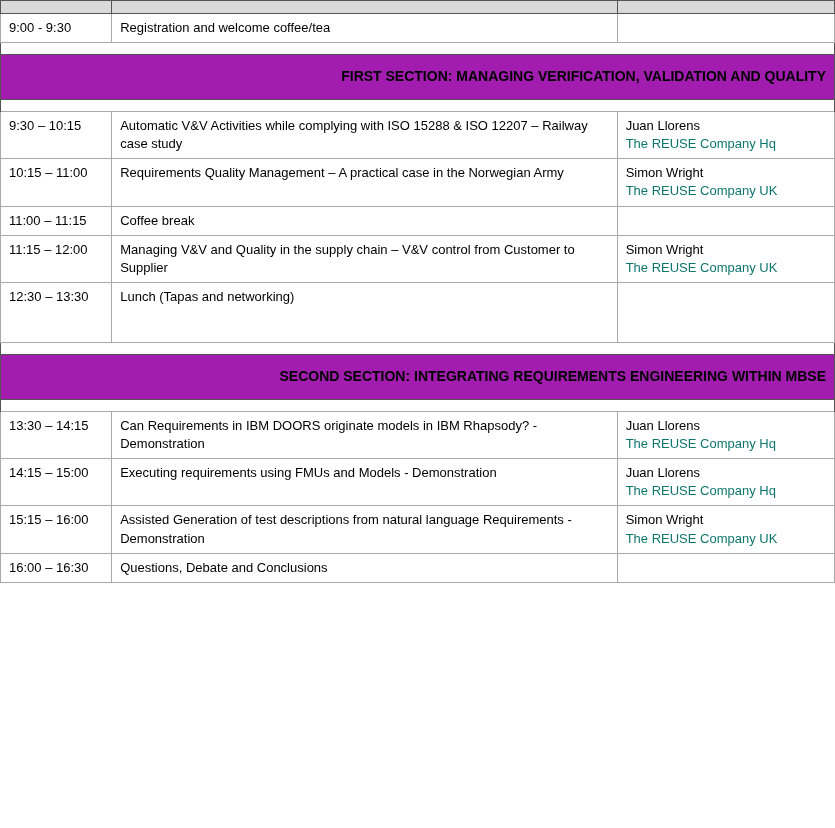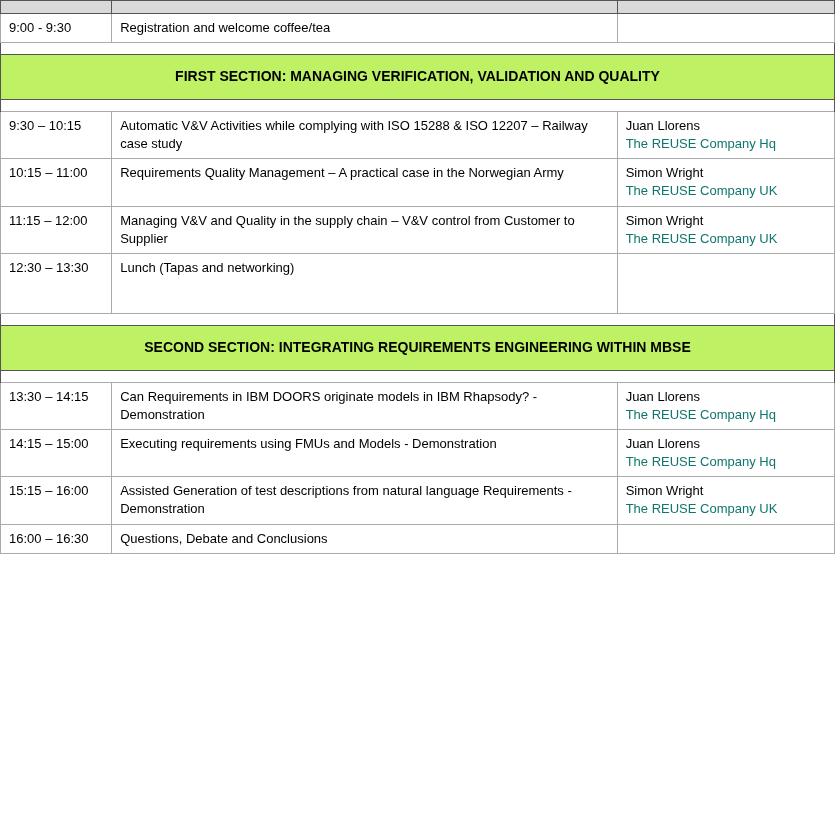--- a/index.html
+++ b/index.html
@@ -27,24 +27,24 @@
       padding: 5px 8px;
       vertical-align: top;
       font-size: 13px;
       line-height: 1.4;
       margin-top: 40px;
     }
     .time-col { width: 110px; white-space: nowrap; }
     .topic-col { width: 500px; }
     .speaker-col { width: 215px; }
     .section-header td {
-      text-align: center;
+      text-align: right;
       font-weight: bold;
       font-size: 14px;
-      background: #bef264;
+      background: #a21caf;
       border: 1px solid #555;
       padding: 12px 8px;
     }
     .empty-row td {
       height: 10px;
       background: #fff;
       border-left: 1px solid #555;
       border-right: 1px solid #555;
       border-top: none;
       border-bottom: none;
@@ -83,20 +83,25 @@
       <td class="time-col">9:30 – 10:15</td>
       <td class="topic-col">Automatic V&amp;V Activities while complying with ISO 15288 &amp; ISO 12207 – Railway case study</td>
       <td class="speaker-col"><span class="speaker-name">Juan Llorens</span><br><span class="speaker-company">The REUSE Company Hq</span></td>
     </tr>
       <tr>
       <td class="time-col">10:15 – 11:00</td>
       <td class="topic-col">Requirements Quality Management – A practical case in the Norwegian Army</td>
       <td class="speaker-col"><span class="speaker-name">Simon Wright</span><br><span class="speaker-company">The REUSE Company UK</span></td>
     </tr>
       <tr>
+      <td class="time-col">11:00 – 11:15</td>
+      <td class="topic-col">Coffee break</td>
+      <td class="speaker-col"></td>
+    </tr>
+      <tr>
       <td class="time-col">11:15 – 12:00</td>
       <td class="topic-col">Managing V&amp;V and Quality in the supply chain – V&amp;V control from Customer to Supplier</td>
       <td class="speaker-col"><span class="speaker-name">Simon Wright</span><br><span class="speaker-company">The REUSE Company UK</span></td>
     </tr>
       <tr class="lunch-row">
       <td class="time-col">12:30 – 13:30</td>
       <td class="topic-col">Lunch (Tapas and networking)</td>
       <td class="speaker-col"></td>
     </tr>
       <tr class="empty-row">

